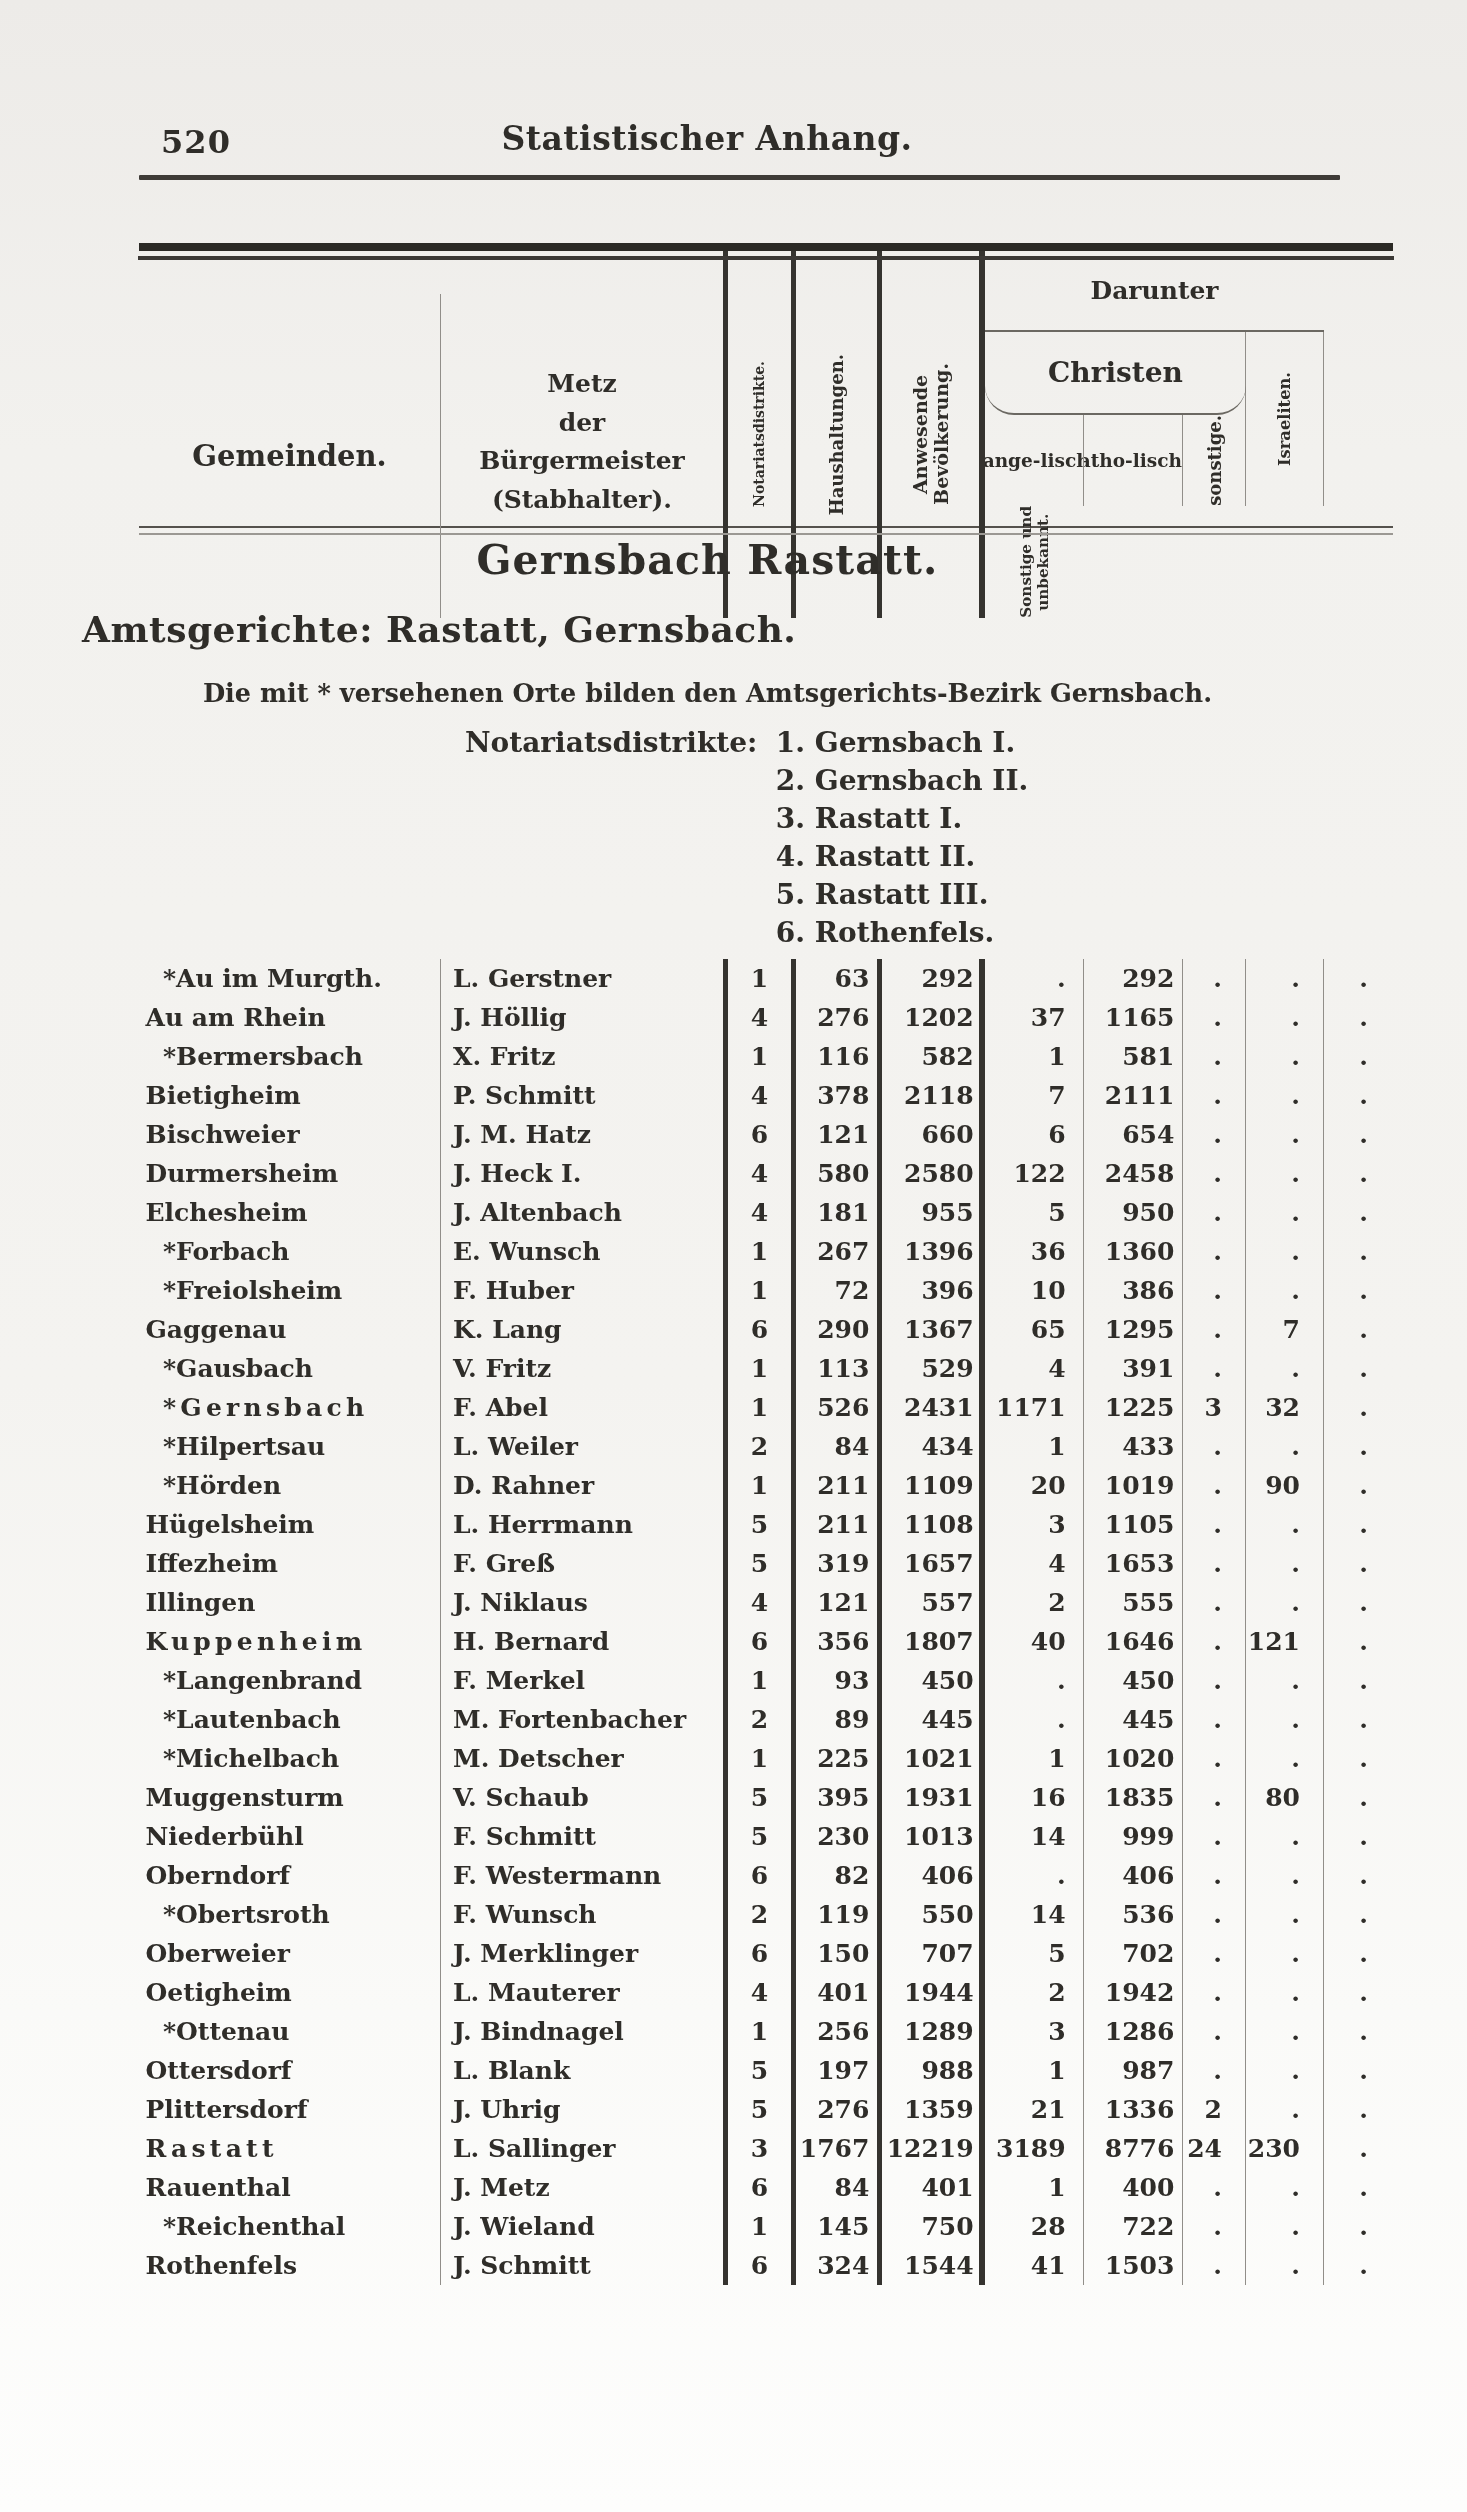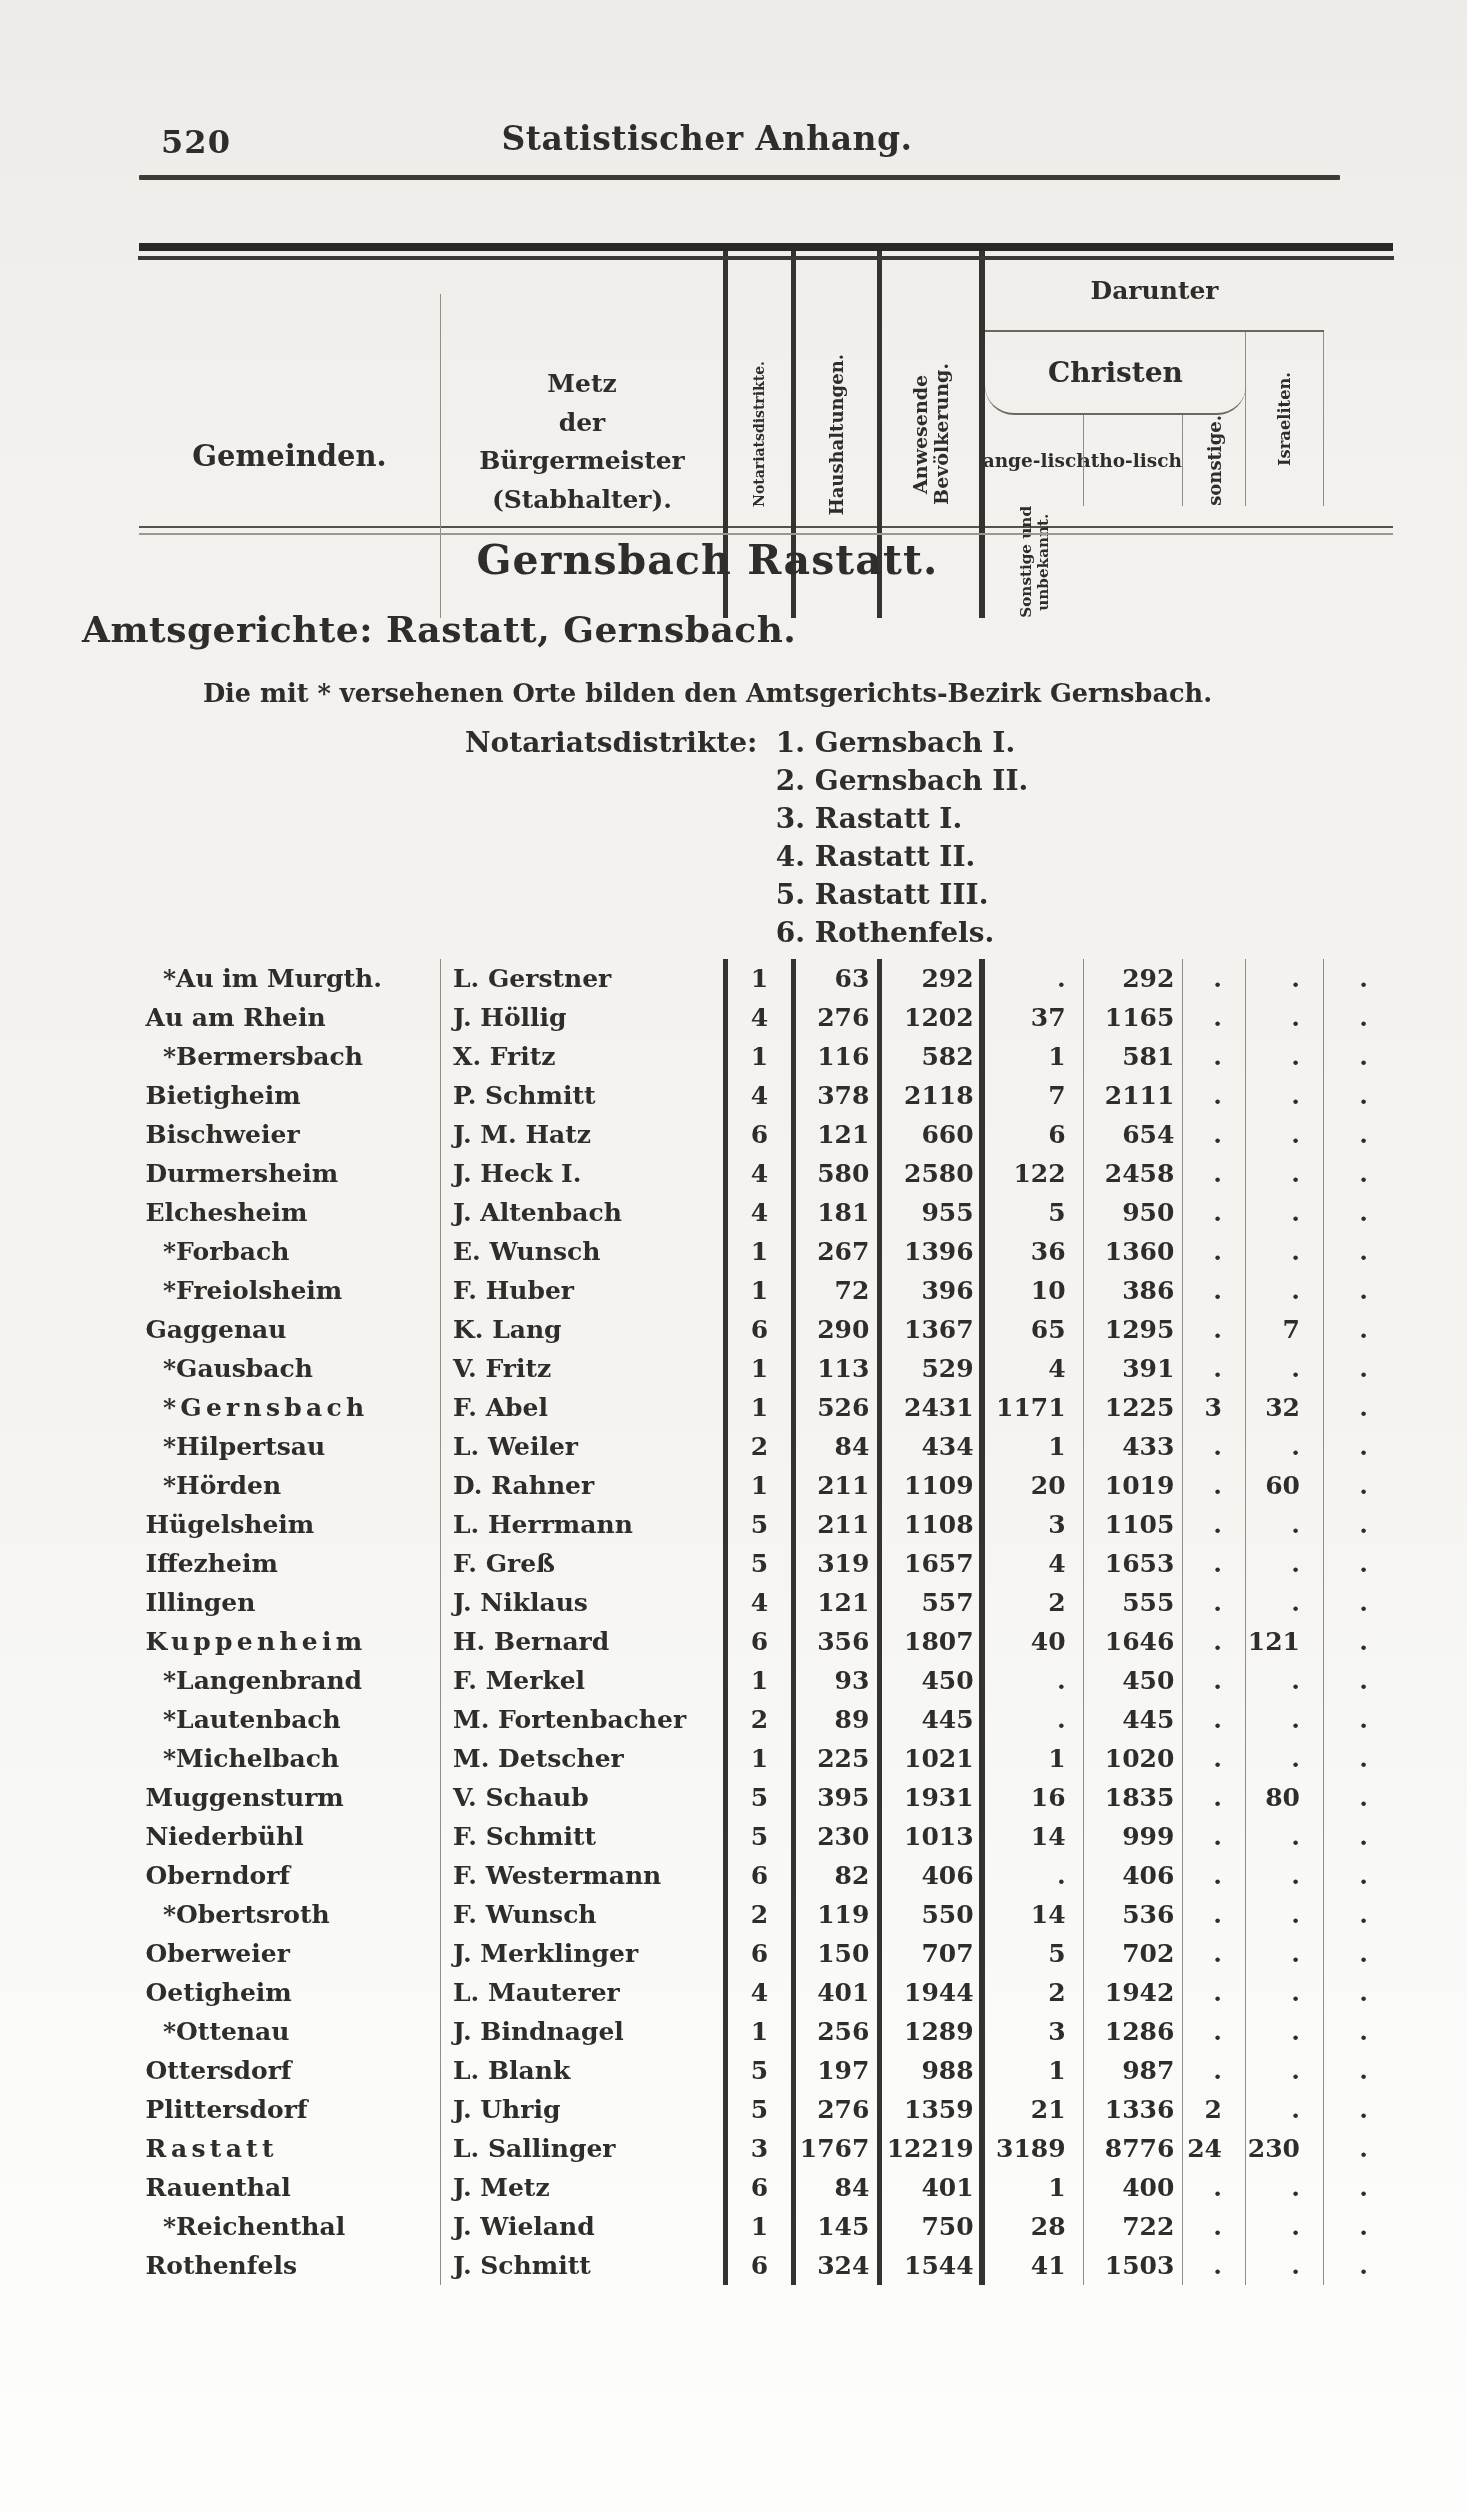--- a/index.html
+++ b/index.html
@@ -316,21 +316,21 @@
 
     <div class="trow">
       <div class="c c-gemeinde starred">*Hörden</div>
       <div class="c c-mayor">D. Rahner</div>
       <div class="c c-not">1</div>
       <div class="c c-haus num">211</div>
       <div class="c c-bev num">1109</div>
       <div class="c c-ev num">20</div>
       <div class="c c-ka num">1019</div>
       <div class="c c-so num">.</div>
-      <div class="c c-is num">60</div>
+      <div class="c c-is num">90</div>
       <div class="c c-un num">.</div>
     </div>
 
     <div class="trow">
       <div class="c c-gemeinde">Hügelsheim</div>
       <div class="c c-mayor">L. Herrmann</div>
       <div class="c c-not">5</div>
       <div class="c c-haus num">211</div>
       <div class="c c-bev num">1108</div>
       <div class="c c-ev num">3</div>

